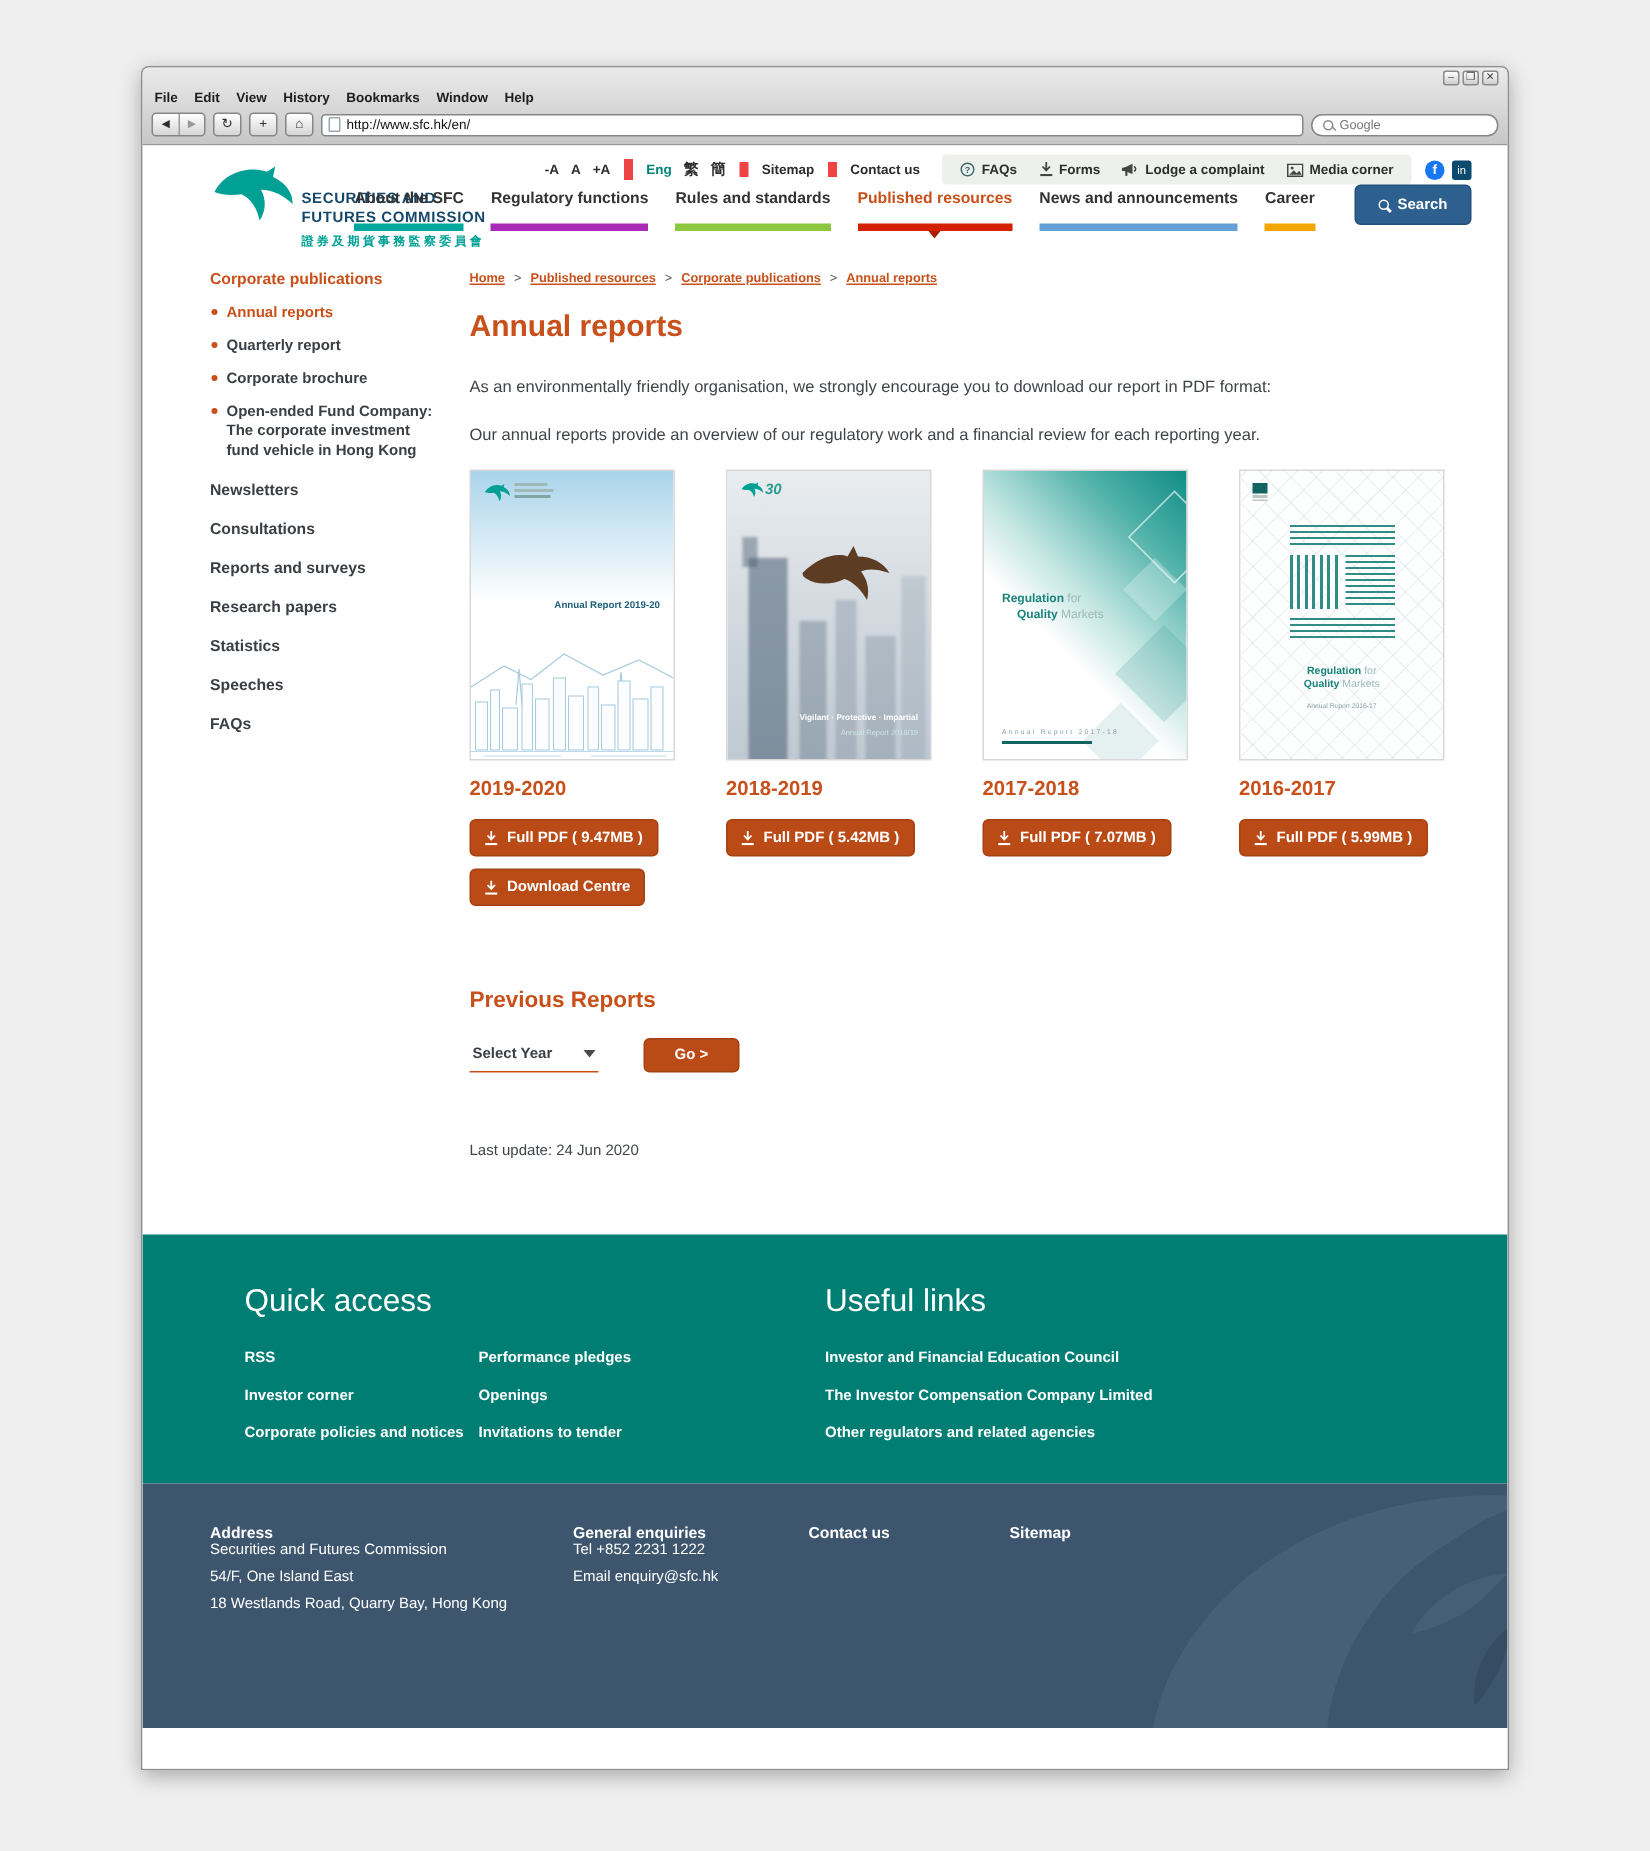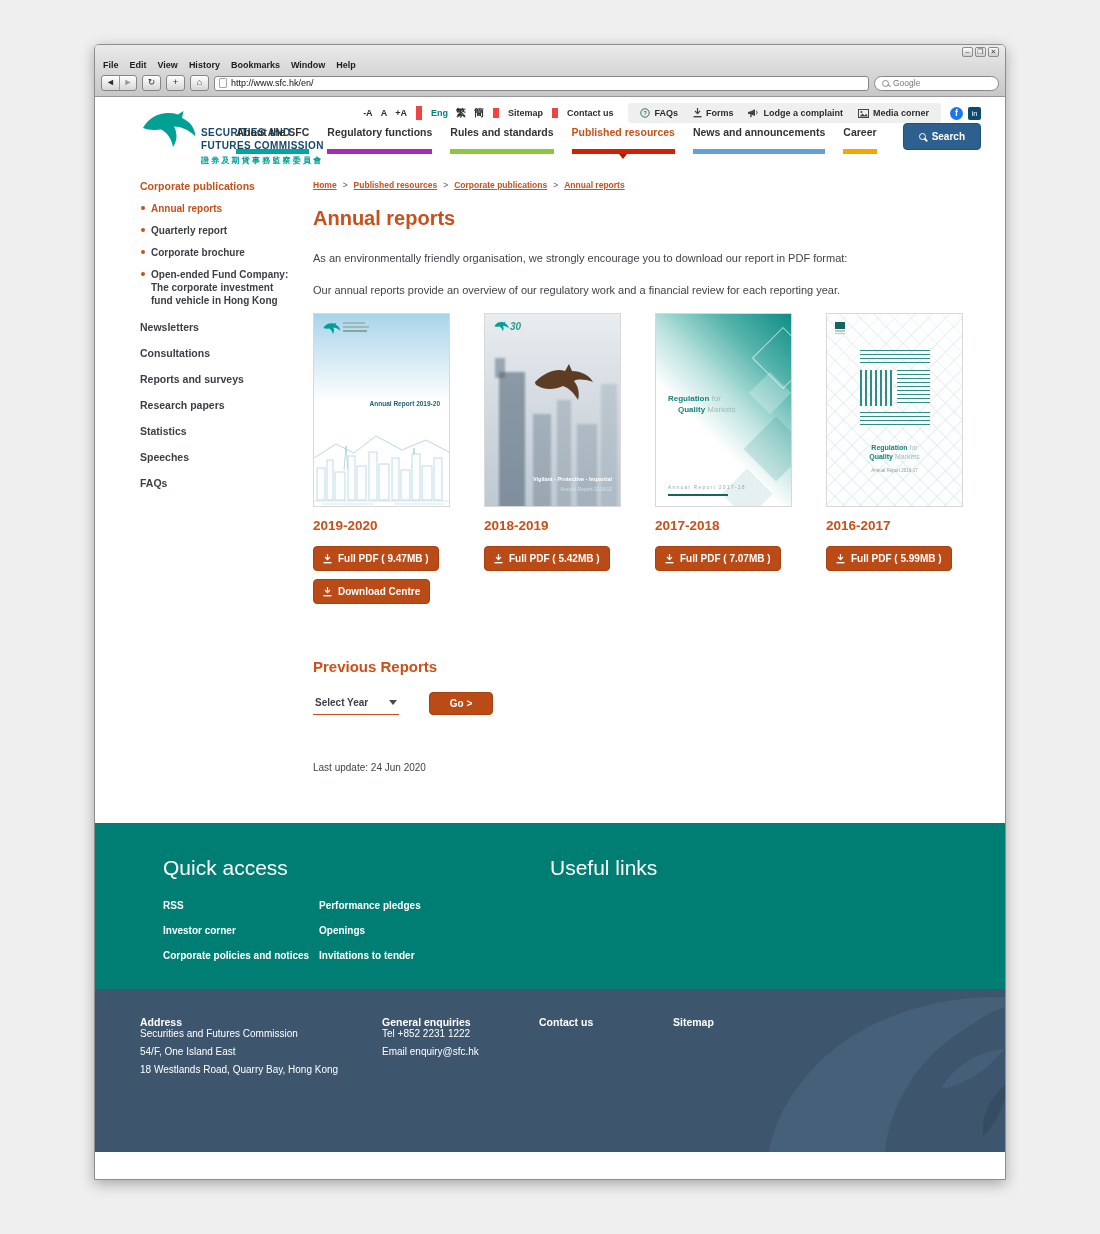--- a/index.html
+++ b/index.html
@@ -504,20 +504,25 @@
           </ul>
           <ul class="f-links">
             <li>Performance pledges</li>
             <li>Openings</li>
             <li>Invitations to tender</li>
           </ul>
         </div>
       </div>
       <div>
         <h3 class="f-col-title">Useful links</h3>
+        <ul class="f-links">
+          <li>Investor and Financial Education Council</li>
+          <li>The Investor Compensation Company Limited</li>
+          <li>Other regulators and related agencies</li>
+        </ul>
       </div>
     </div>
 
     <div class="f-navy">
       <svg class="wm" width="420" height="163" viewBox="0 0 420 163">
         <path fill="#46607A" d="M420 8 C340 6 268 34 224 84 C200 112 188 138 184 163 L300 163 C304 120 330 70 380 40 C392 32 406 22 420 18 Z"></path>
         <path fill="#46607A" d="M420 60 C392 62 368 78 356 100 C376 96 396 86 410 70 Z" opacity="0.85"></path>
         <path fill="#344B61" d="M420 96 C404 110 396 128 398 148 C410 136 418 118 420 108 Z" opacity="0.9"></path>
       </svg>
       <div class="col-address">

